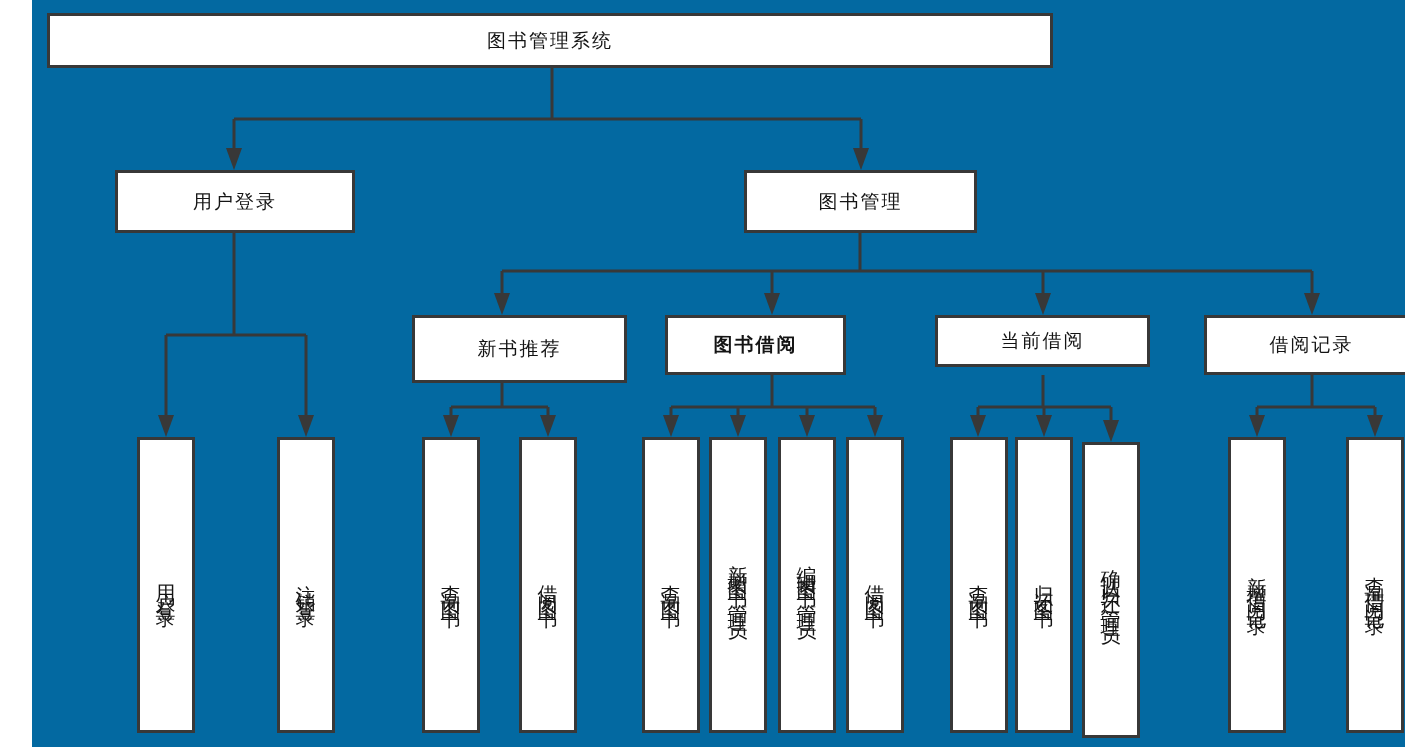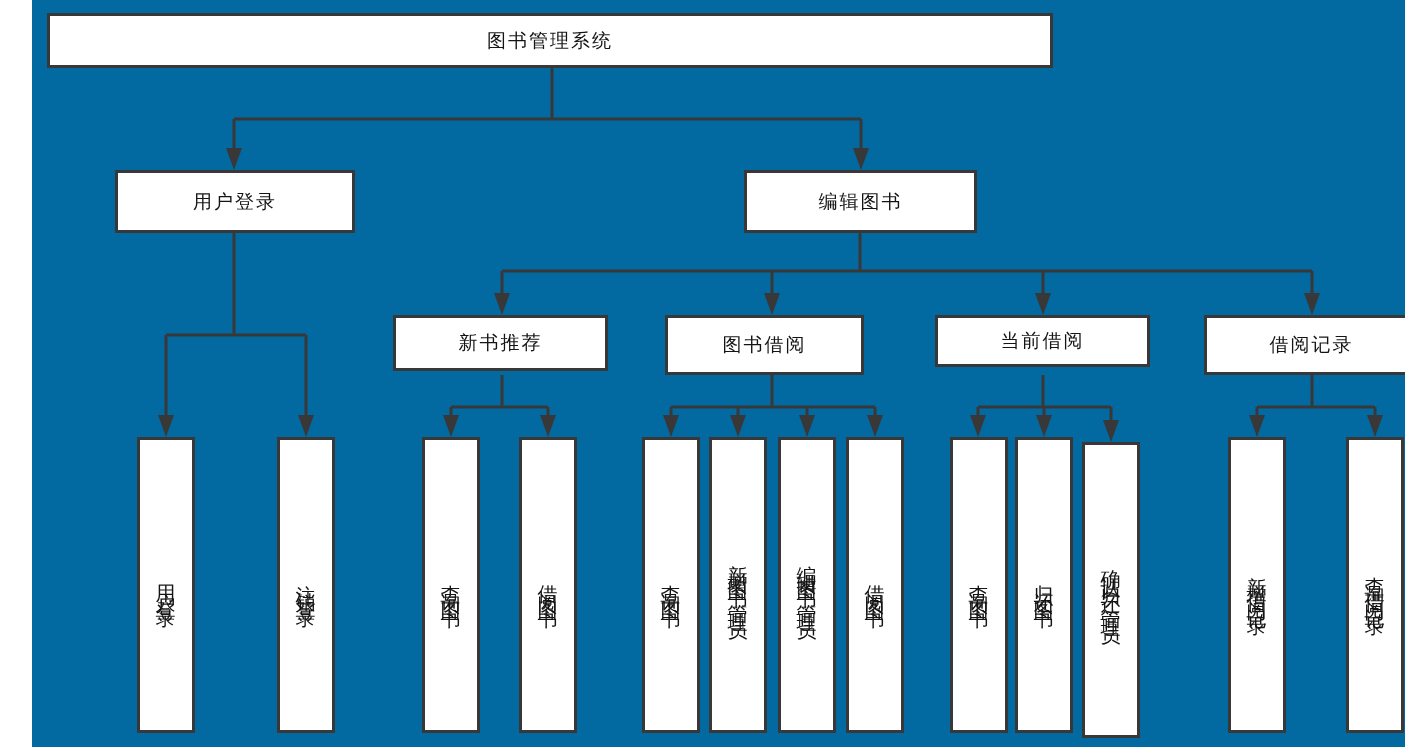--- a/index.html
+++ b/index.html
@@ -98,24 +98,24 @@
       <polygon points="1004,415 1020,415 1012,437"></polygon>
       <polygon points="1071,420 1087,420 1079,442"></polygon>
       <polygon points="1217,415 1233,415 1225,437"></polygon>
       <polygon points="1335,415 1351,415 1343,437"></polygon>
     </g>
   </svg>
 
   <div class="node hbox" style="left:15px; top:13px; width:1006px; height:55px;">图书管理系统</div>
 
   <div class="node hbox" style="left:83px; top:170px; width:240px; height:63px;">用户登录</div>
-  <div class="node hbox" style="left:712px; top:170px; width:233px; height:63px;">编辑图书</div>
+  <div class="node hbox" style="left:712px; top:170px; width:233px; height:63px;">图书管理</div>
 
-  <div class="node hbox" style="left:361px; top:315px; width:215px; height:56px;">新书推荐</div>
-  <div class="node hbox" style="left:633px; top:315px; width:199px; height:60px;">图书借阅</div>
+  <div class="node hbox" style="left:380px; top:315px; width:215px; height:68px;">新书推荐</div>
+  <div class="node hbox" style="left:633px; top:315px; width:181px; height:60px;font-weight:bold;">图书借阅</div>
   <div class="node hbox" style="left:903px; top:315px; width:215px; height:52px;">当前借阅</div>
   <div class="node hbox" style="left:1172px; top:315px; width:215px; height:60px;">借阅记录</div>
 
   <div class="node vbox" style="left:105px; top:437px; width:58px; height:296px;">
     <span class="vtext">用户登录</span>
   </div>
   <div class="node vbox" style="left:245px; top:437px; width:58px; height:296px;">
     <span class="vtext">注销登录</span>
   </div>
 

